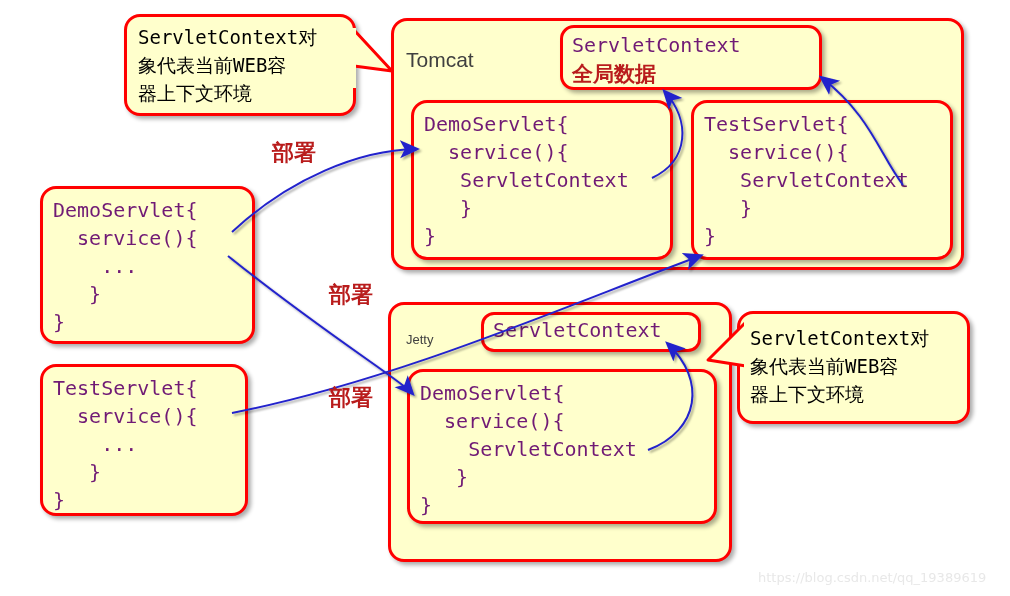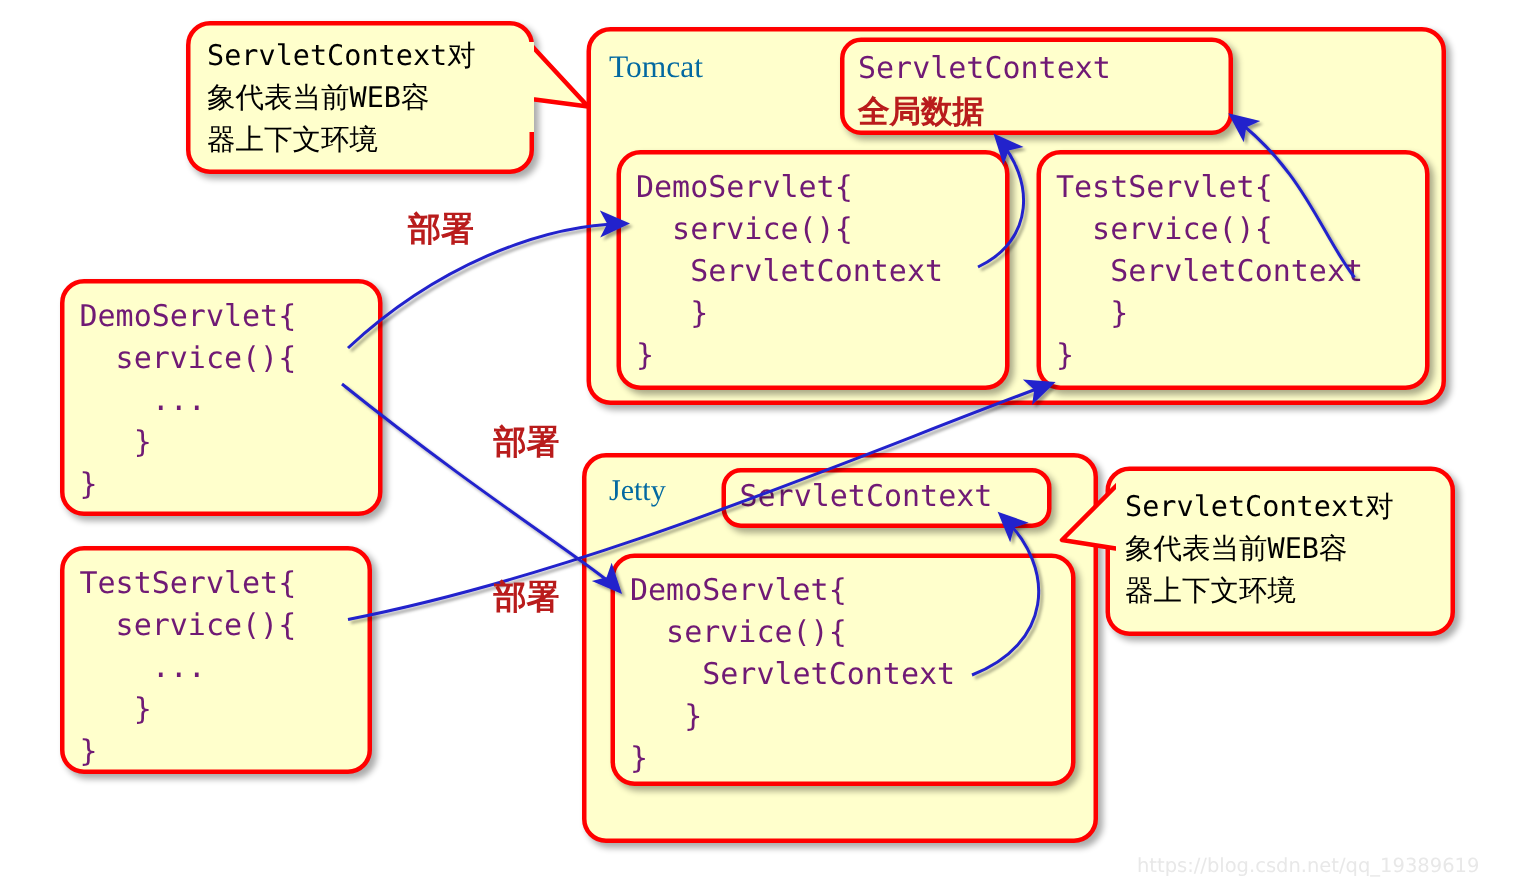--- a/index.html
+++ b/index.html
@@ -24,23 +24,24 @@
     white-space:pre;
     font-family:"DejaVu Sans Mono","Liberation Mono",monospace;
     font-size:20px;
     line-height:28px;
     color:#701a75;
     letter-spacing:0px;
   }
   .lbl{
     position:absolute;
     white-space:pre;
-    font-family:Liberation Serif, serif;
+    font-family:Liberation Sans, sans-serif;
     font-size:20px;
-    color:#0369a1;
+    color:#404040;
+    margin-top:16px;
   }
   .cn{
     position:absolute;
     white-space:pre;
     font-family:"DejaVu Sans","Liberation Sans",sans-serif;
     font-weight:bold;
     font-size:21px;
     color:#b91c1c;
   }
   .callout-text{
@@ -106,21 +107,21 @@
 }</div>
 
   <div class="box" style="left:40px;top:364px;width:208px;height:152px;border-radius:16px;"></div>
   <div class="code" style="left:53px;top:374px;" id="src-test-code">TestServlet{
   service(){
     ...
    }
 }</div>
 
   <div class="box" style="left:388px;top:302px;width:344px;height:260px;border-radius:16px;"></div>
-  <div class="lbl" style="left:406px;top:316px;font-size:20px;">Jetty</div>
+  <div class="lbl" style="left:406px;top:316px;font-size:13px;">Jetty</div>
 
   <div class="box" style="left:481px;top:312px;width:220px;height:40px;border-radius:13px;"></div>
   <div class="code" style="left:493px;top:316px;font-size:20px;">ServletContext</div>
 
   <div class="box" style="left:407px;top:369px;width:310px;height:155px;border-radius:16px;"></div>
   <div class="code" style="left:420px;top:379px;" id="jetty-demo-code">DemoServlet{
   service(){
     ServletContext
    }
 }</div>

